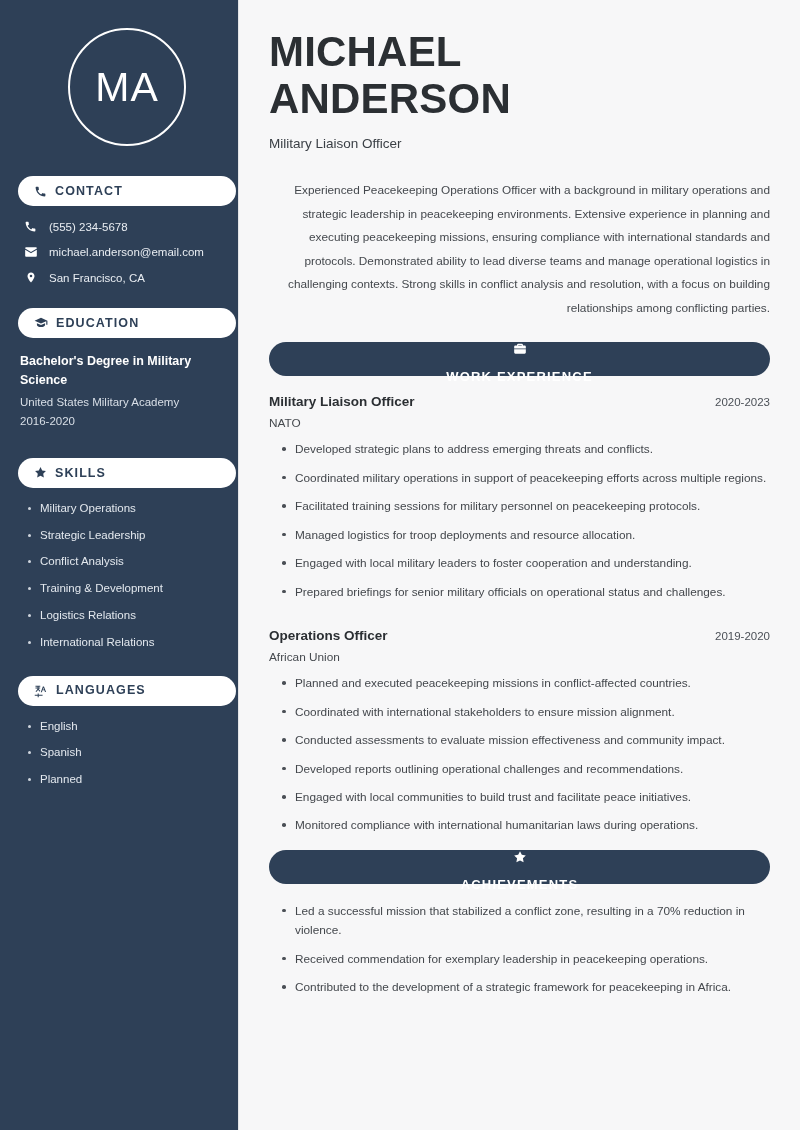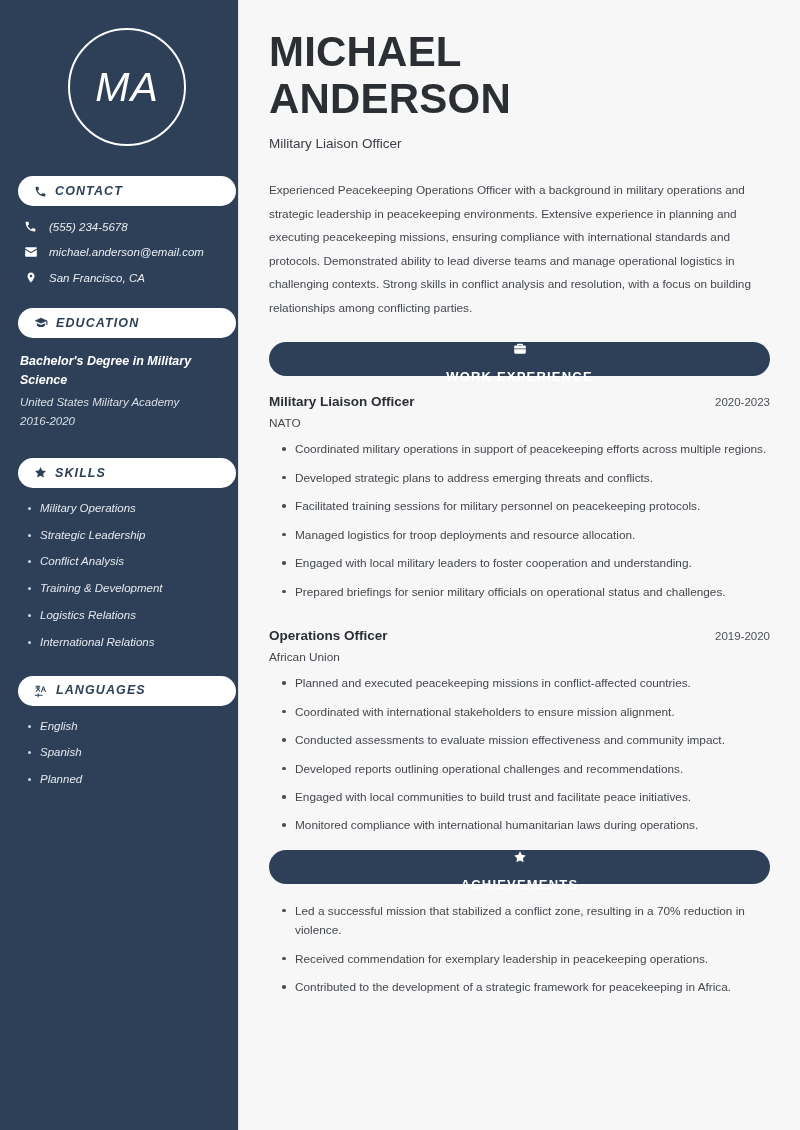--- a/index.html
+++ b/index.html
@@ -20,21 +20,20 @@
   }
 
   
   .sidebar {
     width: 238px;
     min-width: 238px;
     background: #2e4057;
     color: #ffffff;
     padding: 26px 2px 20px 18px;
     position: relative;
-    font-style: italic;
   }
   .avatar-wrap {
     display: flex;
     justify-content: center;
     margin-top: 2px;
     margin-bottom: 30px;
   }
   .avatar {
     width: 118px;
     height: 118px;
@@ -142,20 +141,21 @@
     font-size: 13.5px;
     color: #3a3f45;
     margin-top: 13px;
     margin-bottom: 28px;
   }
   .summary {
     font-size: 11.8px;
     line-height: 2.0;
     color: #44484d;
     margin-bottom: 22px;
+    text-align: right;
   }
 
   .sec-pill {
     background: #2e4057;
     color: #ffffff;
     border-radius: 999px;
     height: 34px;
     display: flex;
     align-items: center;
     gap: 10px;
@@ -324,22 +324,22 @@
       <span>WORK EXPERIENCE</span>
     </div>
 
     <div class="job">
       <div class="job-head">
         <span class="job-role">Military Liaison Officer</span>
         <span class="job-dates">2020-2023</span>
       </div>
       <div class="job-org">NATO</div>
       <ul class="bullets">
+        <li>Developed strategic plans to address emerging threats and conflicts.</li>
         <li>Coordinated military operations in support of peacekeeping efforts across multiple regions.</li>
-        <li>Developed strategic plans to address emerging threats and conflicts.</li>
         <li>Facilitated training sessions for military personnel on peacekeeping protocols.</li>
         <li>Managed logistics for troop deployments and resource allocation.</li>
         <li>Engaged with local military leaders to foster cooperation and understanding.</li>
         <li>Prepared briefings for senior military officials on operational status and challenges.</li>
       </ul>
     </div>
 
     <div class="exp-gap"></div>
 
     <div class="job">

